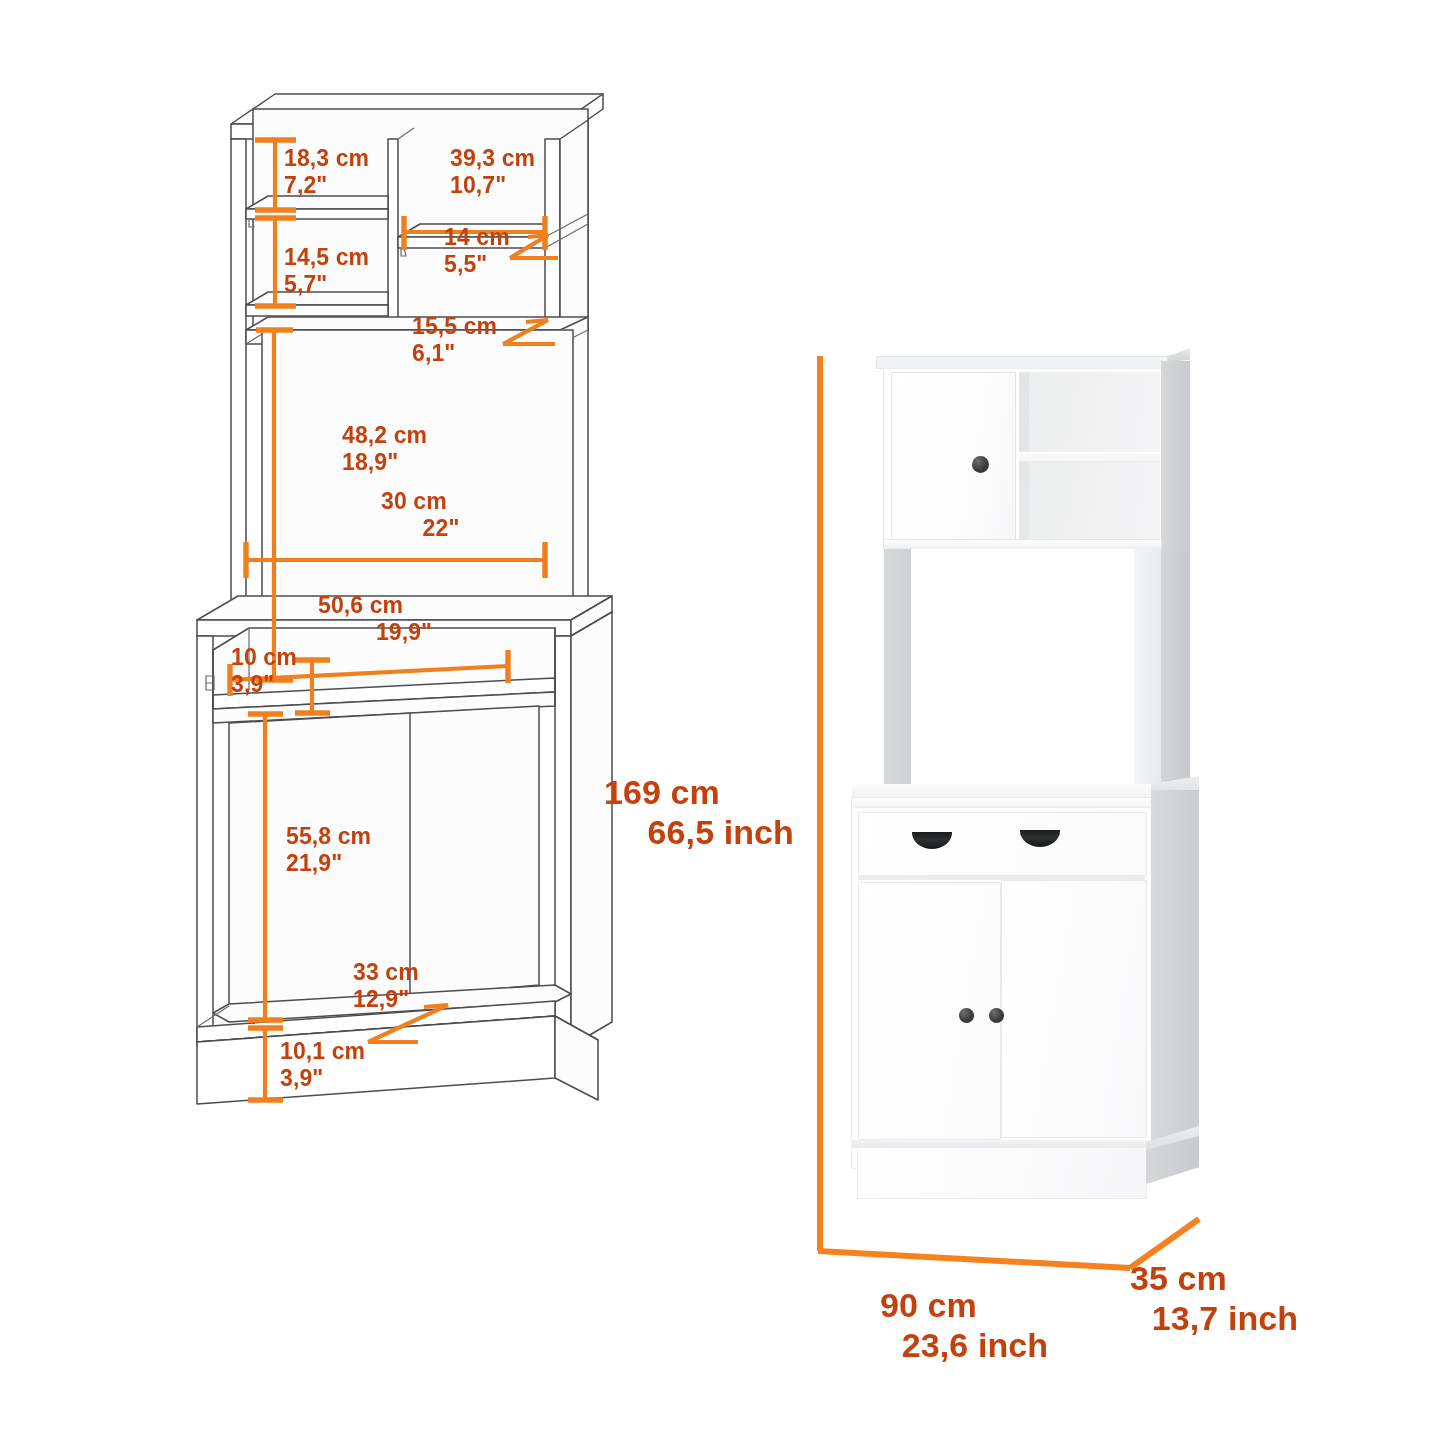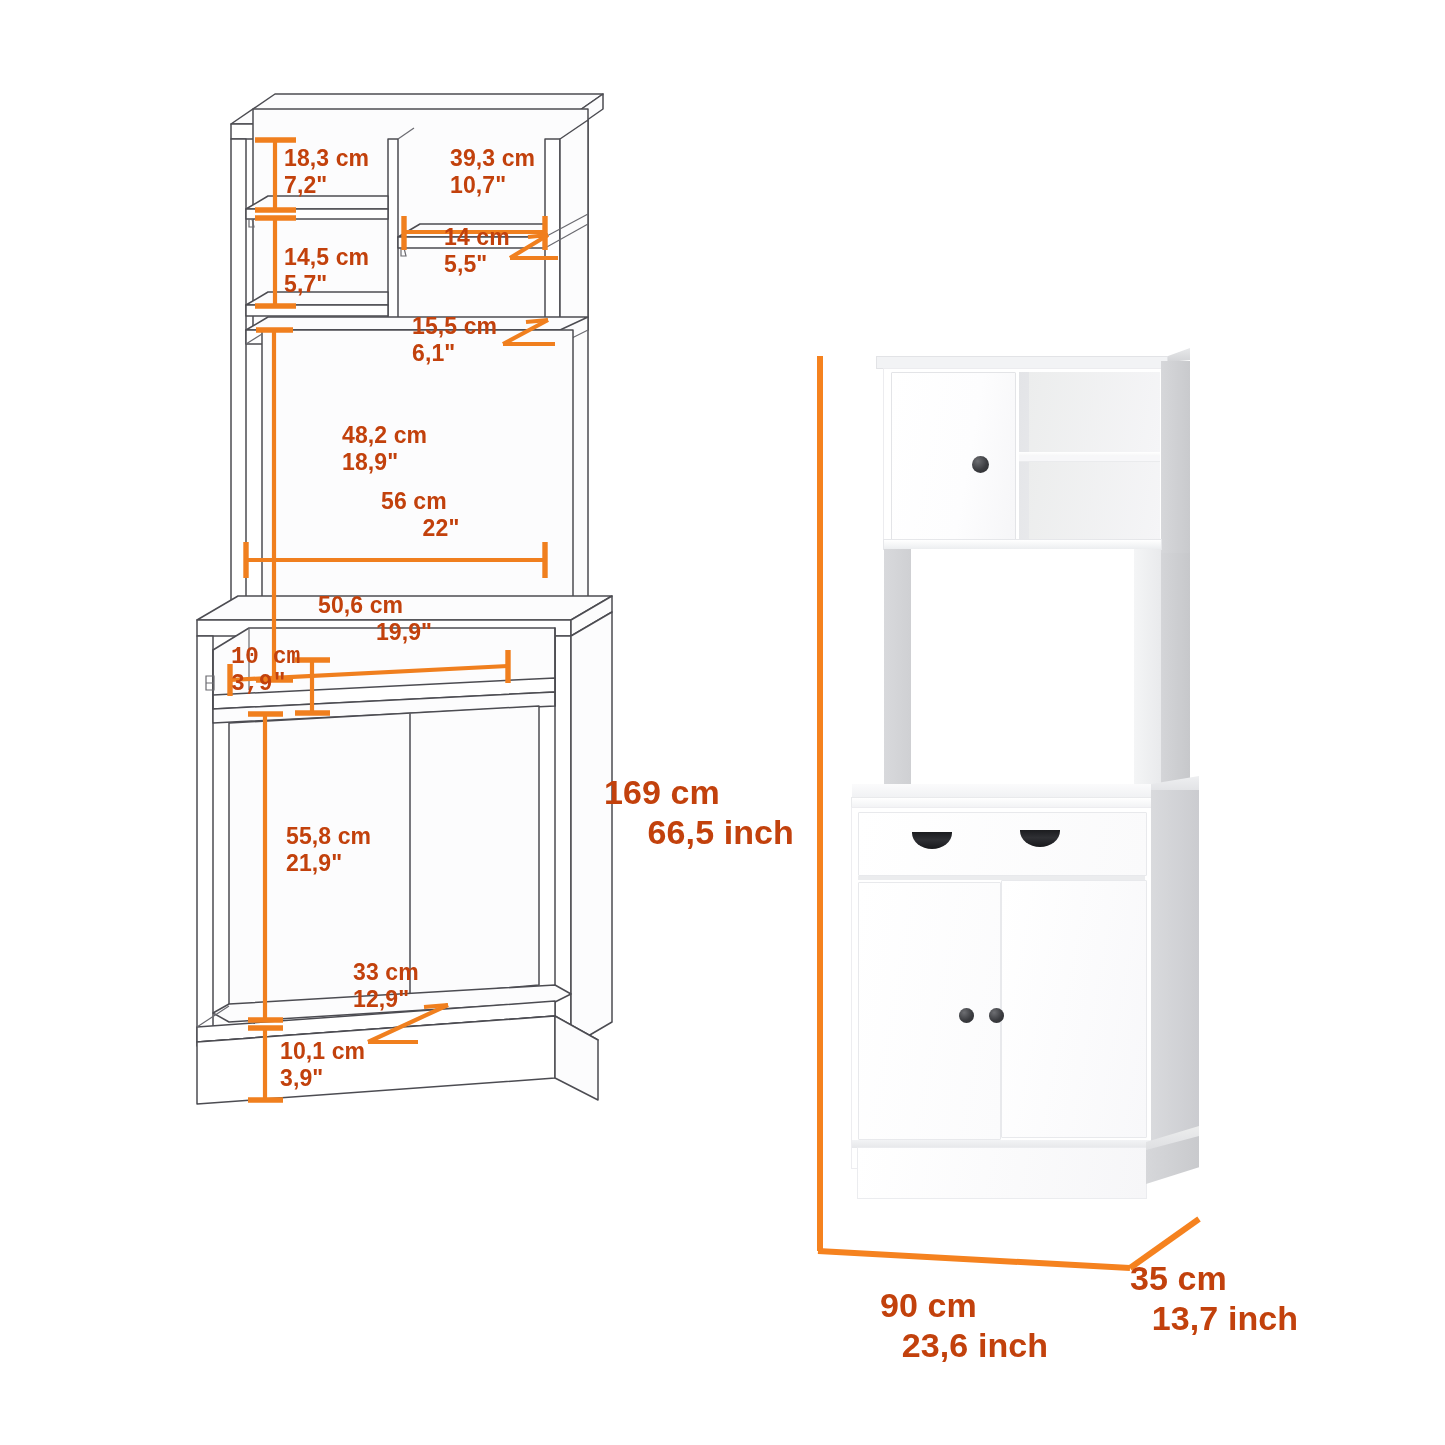--- a/index.html
+++ b/index.html
@@ -223,30 +223,30 @@
   <span class="l1">15,5 cm</span>
   <span class="l2">6,1"</span>
 </div>
 
 <div class="dim d-md" style="left:294px;top:422px;margin-left:48px;">
   <span class="l1">48,2 cm</span>
   <span class="l2">18,9"</span>
 </div>
 
 <div class="dim d-md c" style="left:381px;top:488px;width:120px;">
-  <span class="l1">56 cm</span>
+  <span class="l1">30 cm</span>
   <span class="l2">22"</span>
 </div>
 
 <div class="dim d-md c" style="left:318px;top:592px;width:172px;">
   <span class="l1">50,6 cm</span>
   <span class="l2">19,9"</span>
 </div>
 
-<div class="dim d-md" style="left:231px;top:644px;font-family:Liberation Mono, monospace;">
+<div class="dim d-md" style="left:231px;top:644px;">
   <span class="l1">10 cm</span>
   <span class="l2">3,9"</span>
 </div>
 
 <div class="dim d-md" style="left:286px;top:823px;">
   <span class="l1">55,8 cm</span>
   <span class="l2">21,9"</span>
 </div>
 
 <div class="dim d-md" style="left:353px;top:959px;">

